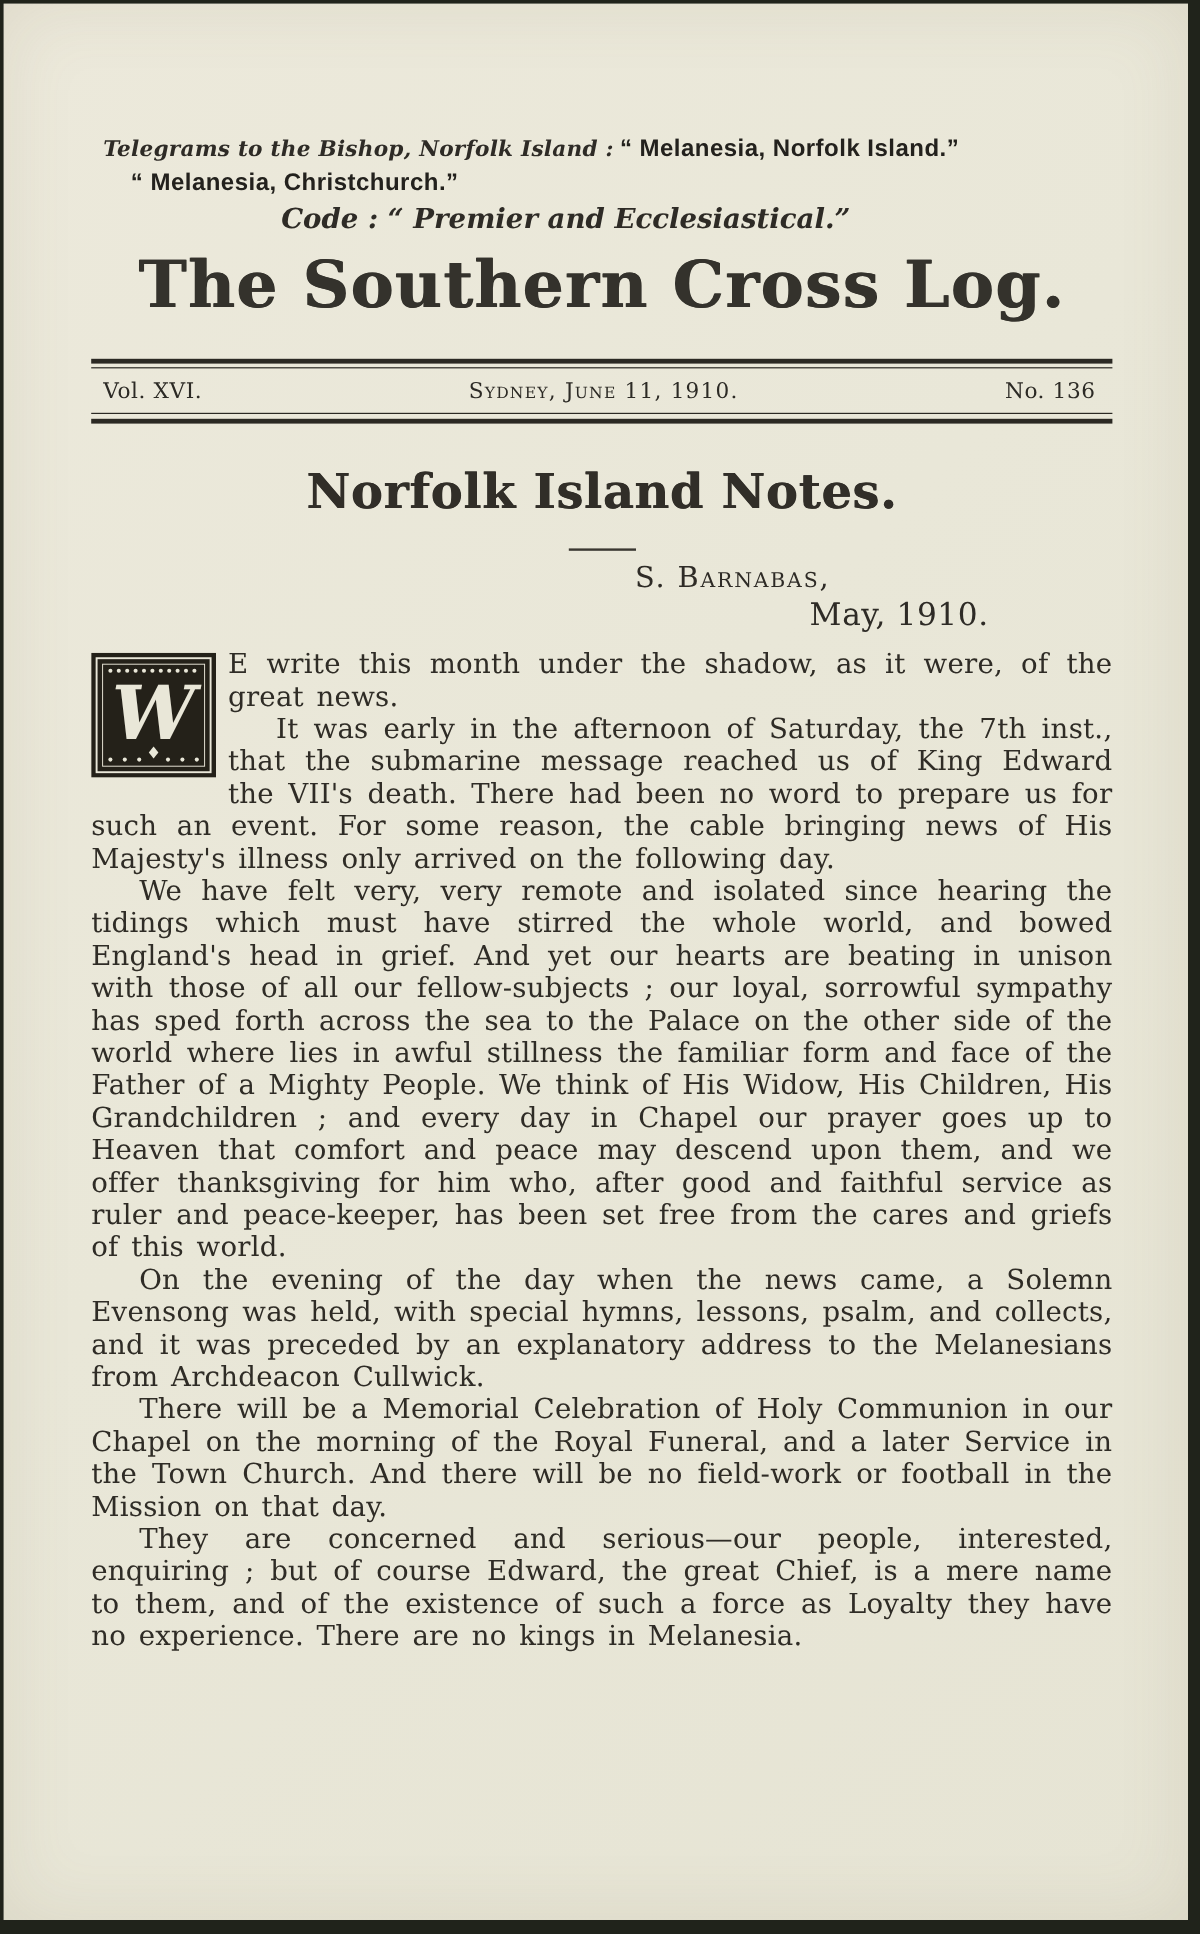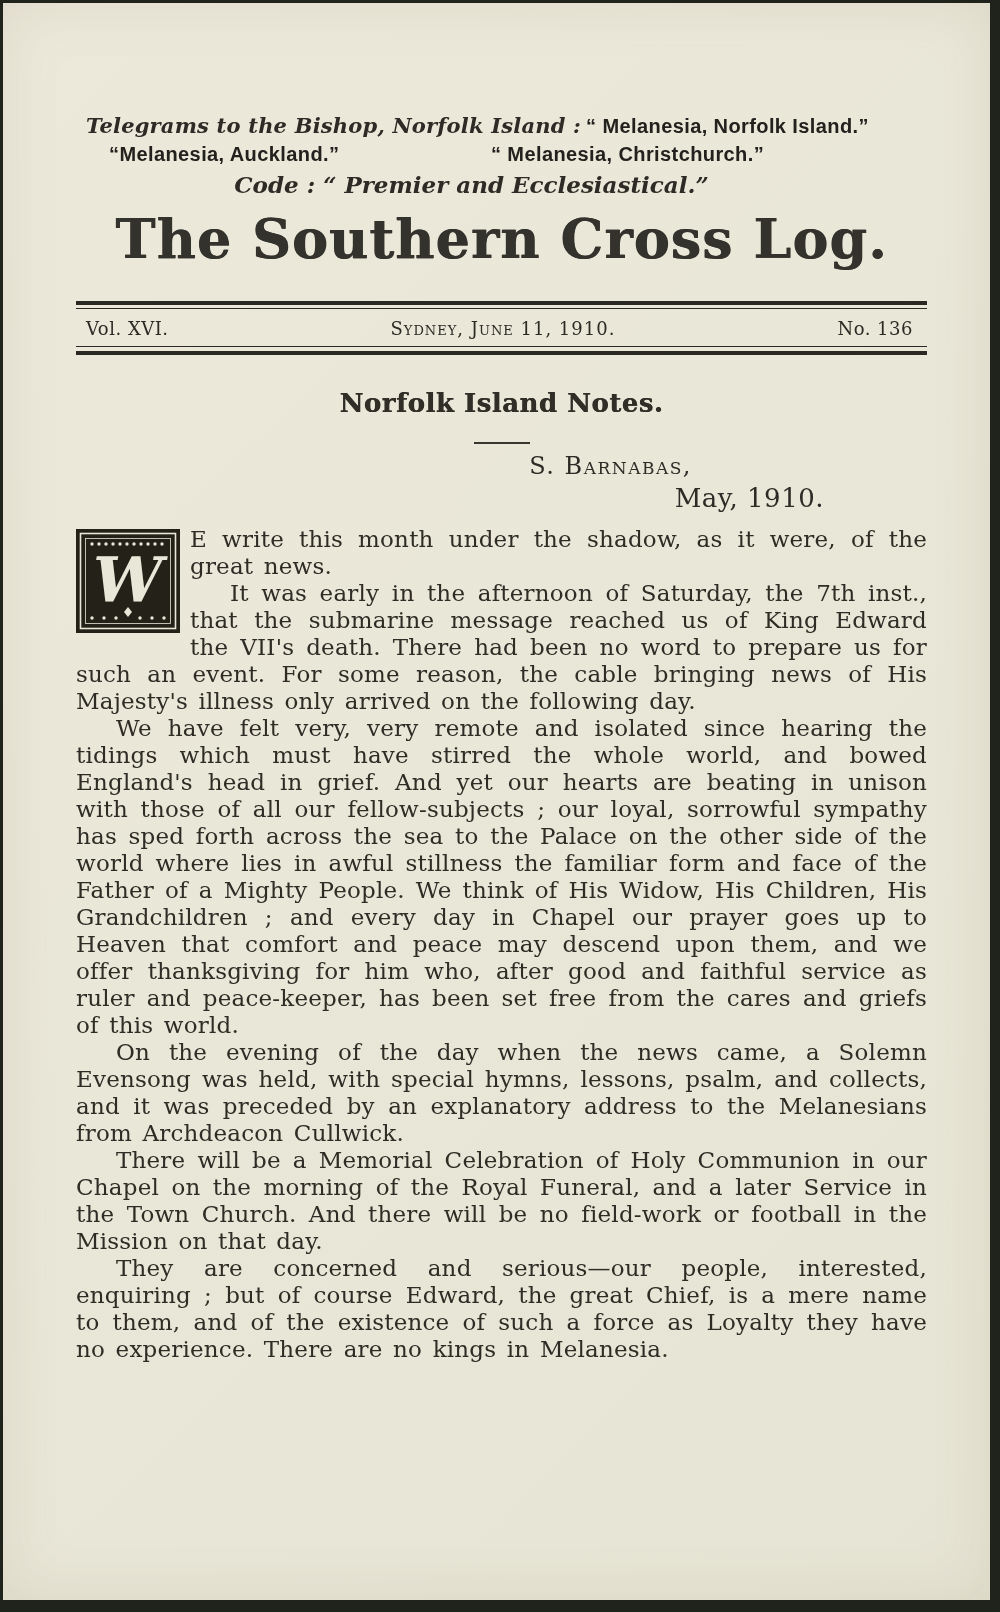--- a/index.html
+++ b/index.html
@@ -21,21 +21,21 @@
 
   
   .tg-line1 {
     margin-top: 110px;
     white-space: nowrap;
     padding-left: 10px;
   }
   .tg-italic {
     font-style: italic;
     font-weight: bold;
-    font-size: 21px;
+    font-size: 18px;
     letter-spacing: 0.2px;
   }
   .tg-bold {
     font-family: "Liberation Sans", sans-serif;
     font-weight: bold;
     font-size: 20px;
     letter-spacing: 0.4px;
     color: #23211d;
   }
   .tg-row { display: flex; margin-top: 5px; padding-left: 33px; }
@@ -83,21 +83,21 @@
     height: 4px;
     border-top: 1px solid #2b2923;
     border-bottom: 4px solid #2b2923;
   }
 
   
   .article-heading {
     text-align: center;
     margin-top: 33px;
     font-weight: bold;
-    font-size: 26px;
+    font-size: 40px;
     letter-spacing: 0.5px;
     color: #312e28;
     text-shadow: 0.4px 0 0 #312e28;
   }
   .heading-rule {
     width: 56px;
     border-top: 2px solid #3a3731;
     margin: 24px auto 0 auto;
   }
   .byline-place {
@@ -140,21 +140,20 @@
 <body>
 
 <div class="paper">
   <div class="content">
 
     <div class="tg-line1">
       <span class="tg-italic">Telegrams to the Bishop, Norfolk Island :</span>
       <span class="tg-bold">“ Melanesia, Norfolk Island.”</span>
     </div>
     <div class="tg-row">
-      <span class="tg-bold">“Melanesia, Auckland.”</span>
       <span class="tg-bold">“ Melanesia, Christchurch.”</span>
     </div>
     <div class="tg-code">Code :  “ Premier  and  Ecclesiastical.”</div>
 
     <div class="masthead">The Southern Cross Log.</div>
 
     <div class="rule-pair-top"></div>
     <div class="issue-row">
       <span class="issue-vol">Vol. XVI.</span>
       <span class="issue-date">Sydney, June 11, 1910.</span>

